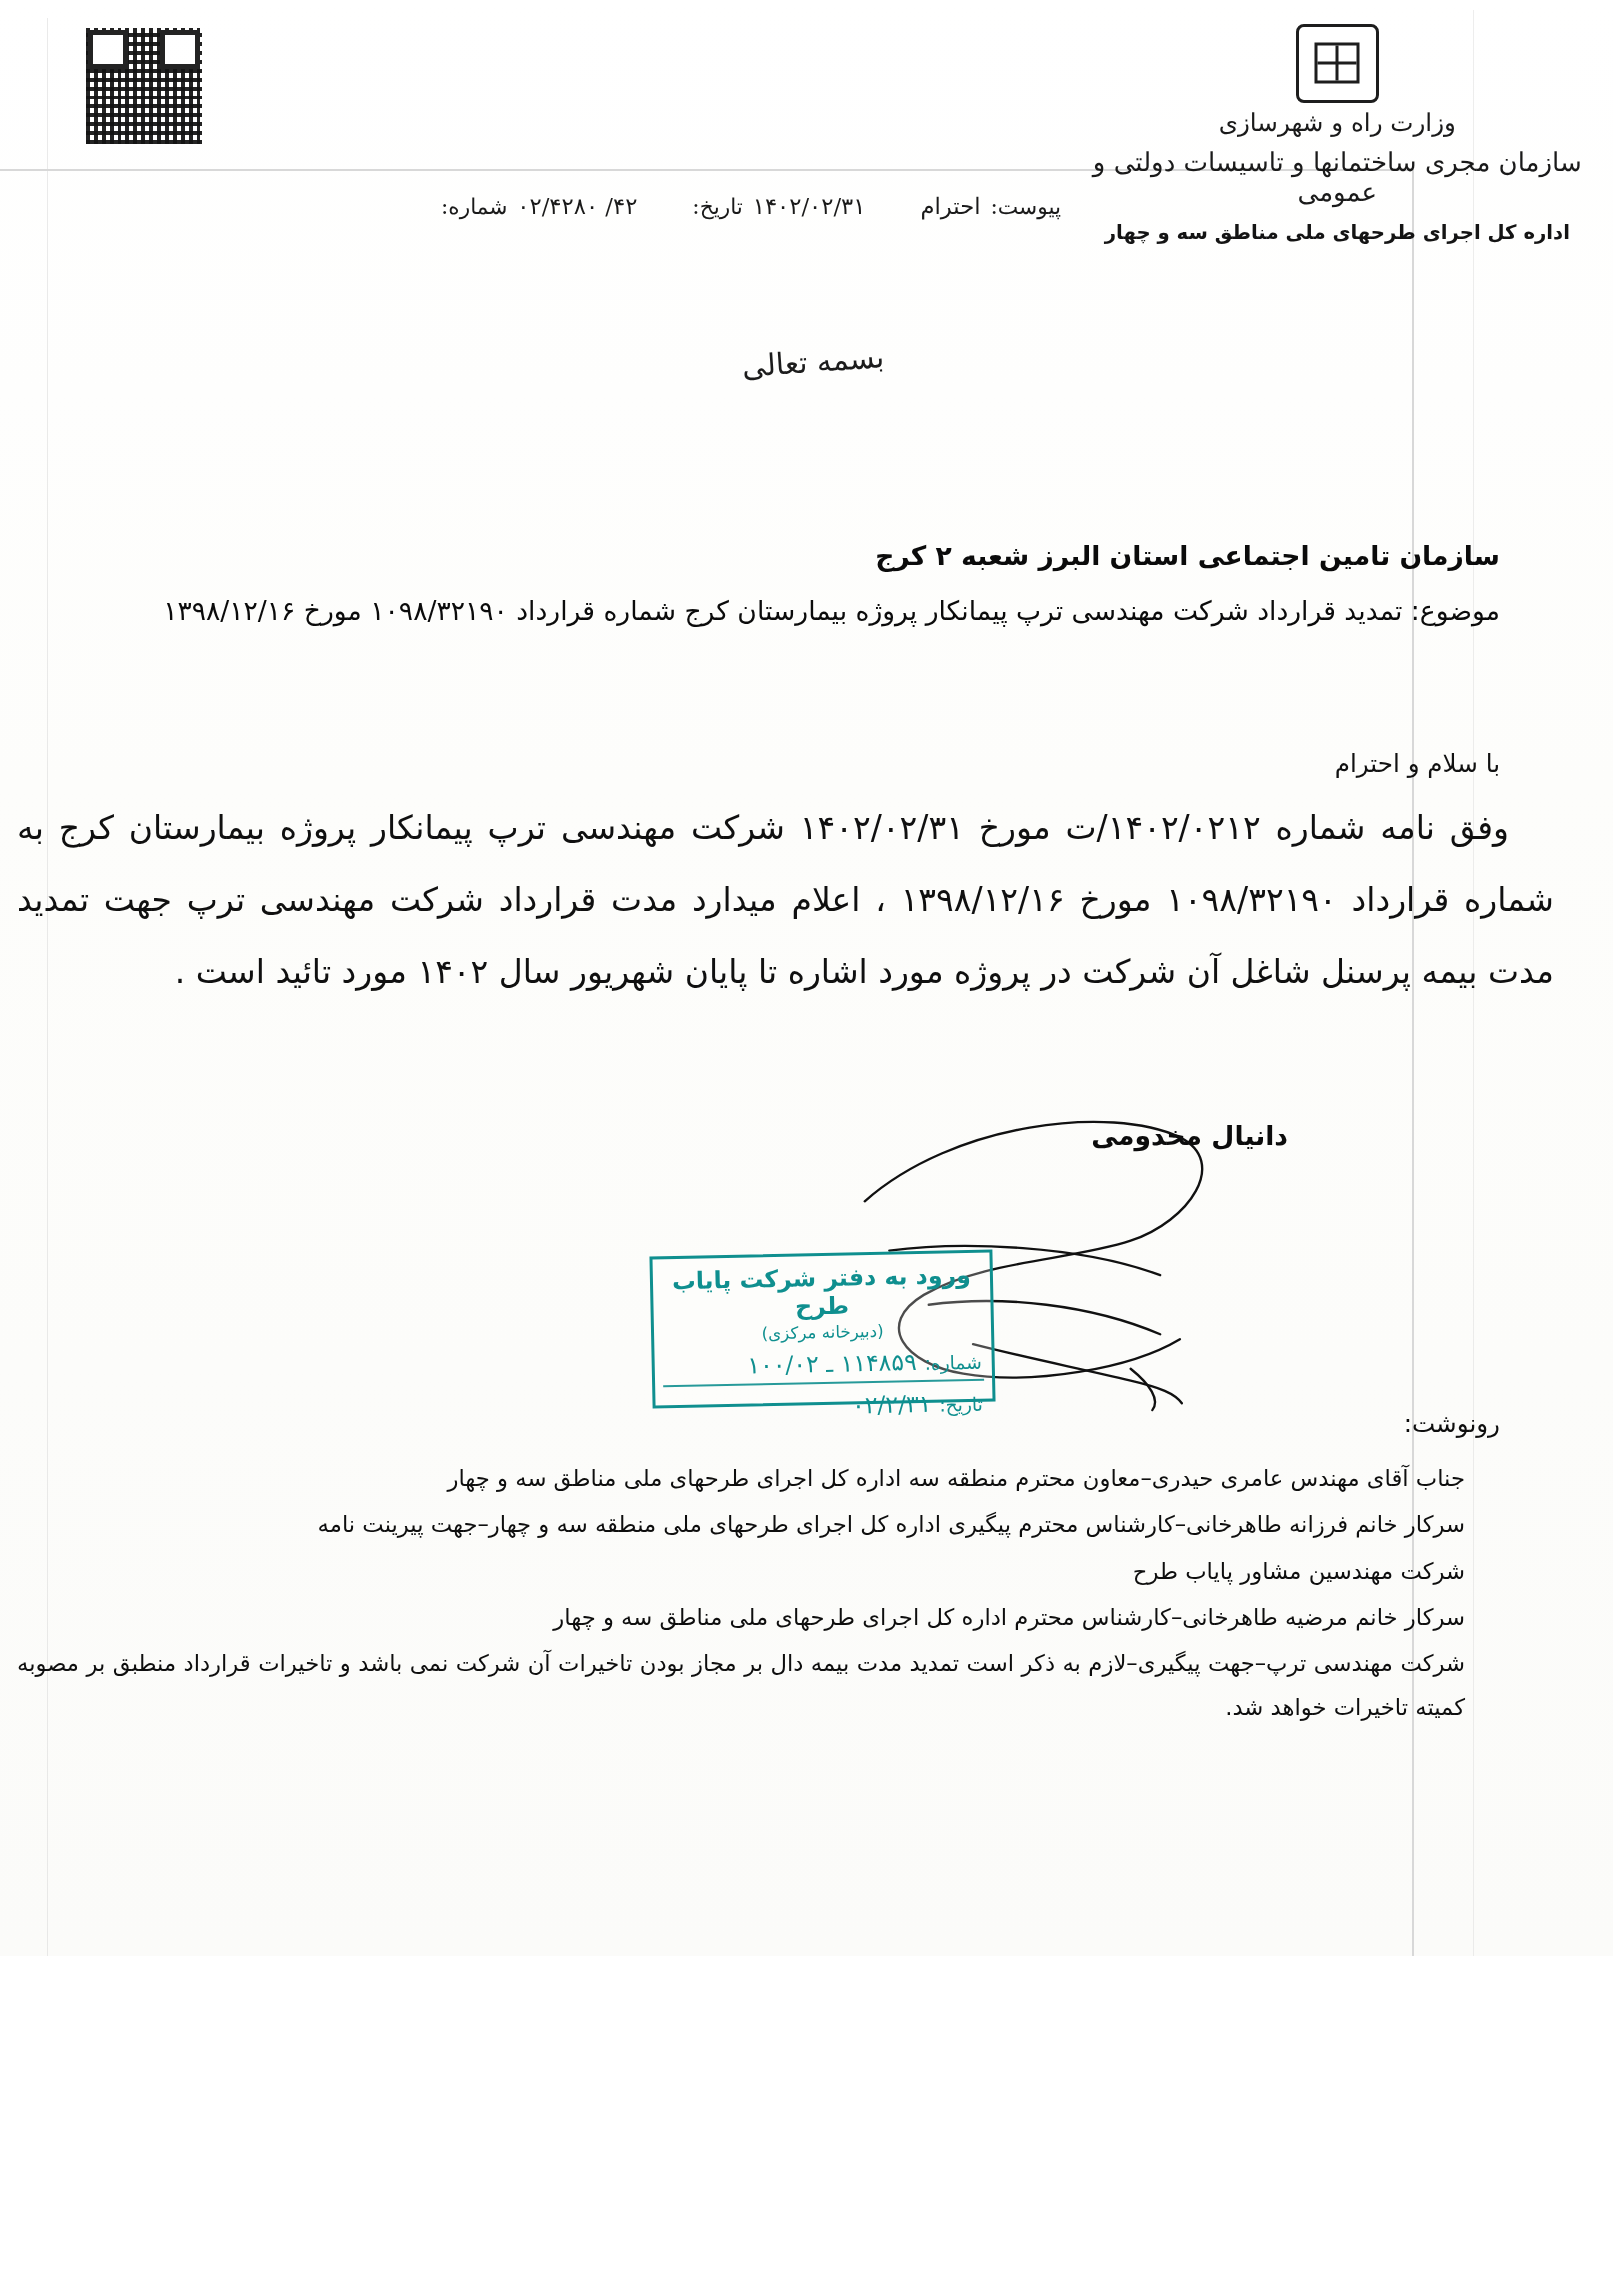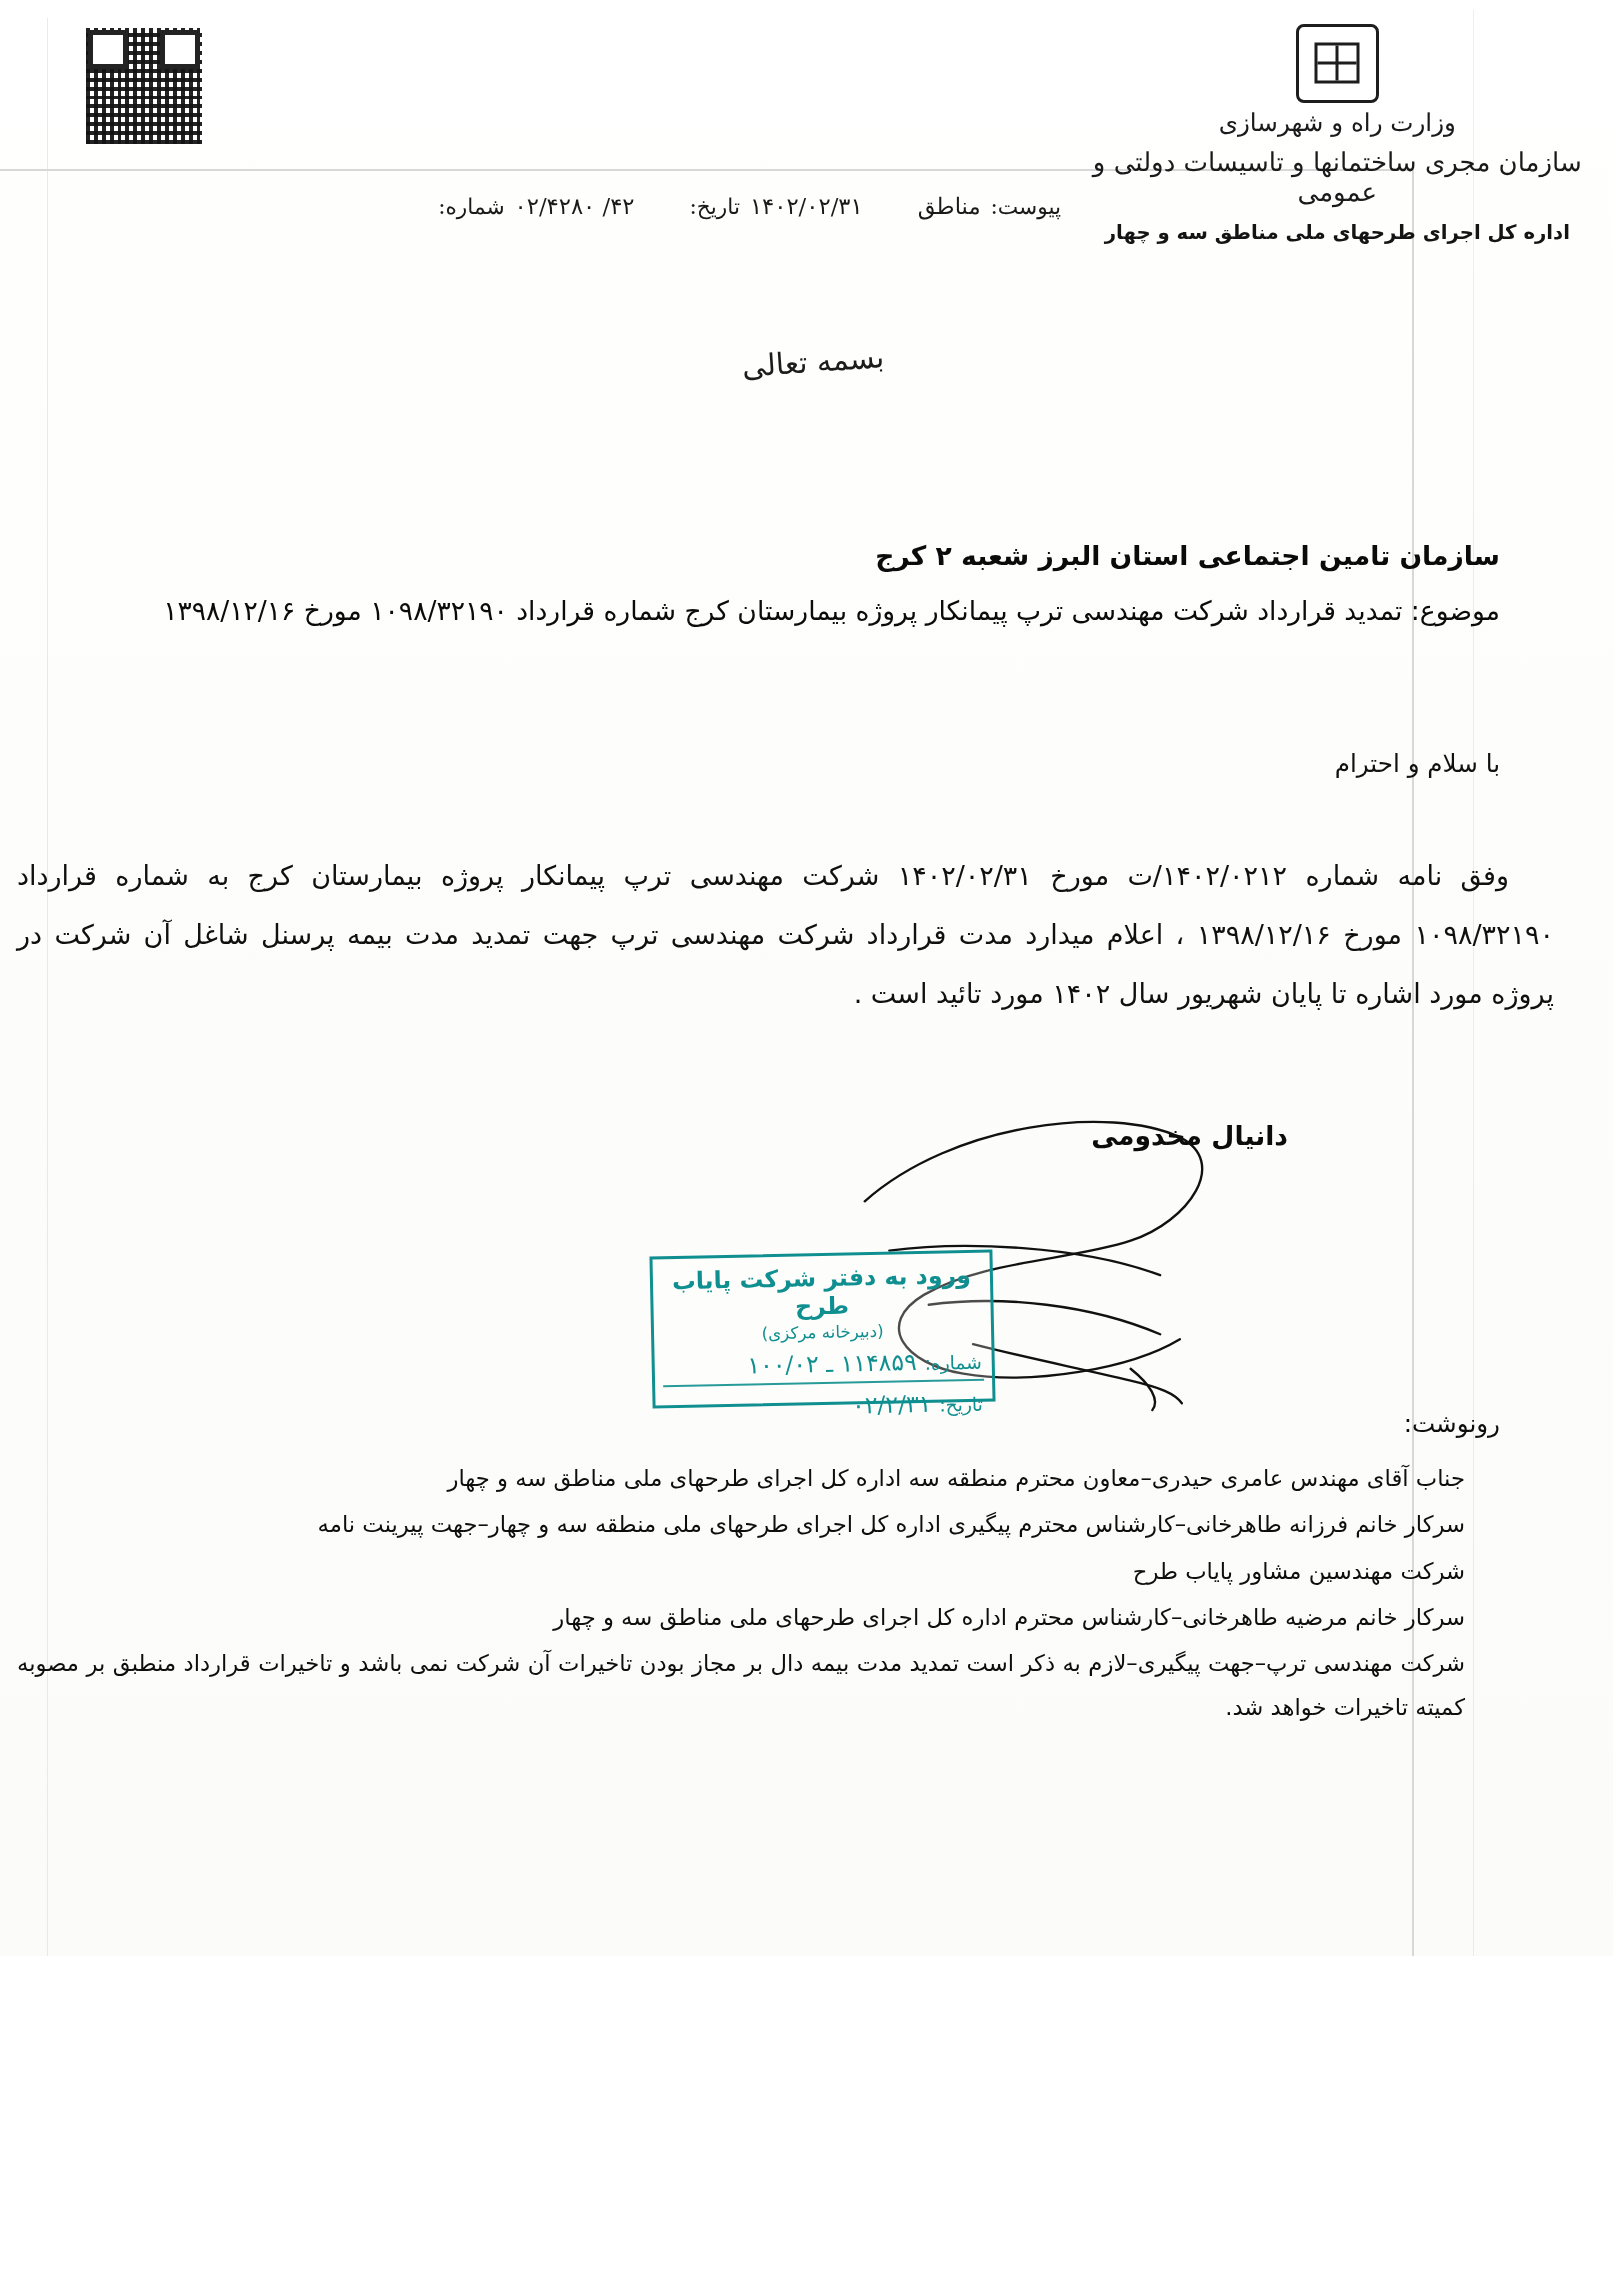--- a/index.html
+++ b/index.html
@@ -169,22 +169,22 @@
     right: 113px;
     top: 749px;
     font-size: 24.6px;
     color: #111;
   }
 
   .body-text {
     position: absolute;
     right: 59px;
     left: 61px;
-    top: 847px;
-    font-size: 27px;
+    top: 792px;
+    font-size: 33px;
     line-height: 2.18;
     color: #101010;
     text-align: justify;
     text-justify: inter-word;
   }
   .body-text p { margin: 0 0 3.9px 0; text-indent: 45px; }
 
   
   .sign-name {
     position: absolute;
@@ -311,21 +311,21 @@
       <div class="bar-v"></div>
     </div>
     <div class="org-line1">وزارت راه و شهرسازی</div>
     <div class="org-line2">سازمان مجری ساختمانها و تاسیسات دولتی و عمومی</div>
     <div class="org-line3">اداره کل اجرای طرحهای ملی مناطق سه و چهار</div>
   </div>
 
   <div class="meta-row">
     <div class="meta-item">
       <span class="meta-label">پیوست:</span>
-      <span class="meta-value">مناطق</span>
+      <span class="meta-value">احترام</span>
     </div>
     <div class="meta-item">
       <span class="meta-value">۱۴۰۲/۰۲/۳۱</span>
       <span class="meta-label">تاریخ:</span>
     </div>
     <div class="meta-item">
       <span class="meta-value">۴۲/ ۰۲/۴۲۸۰</span>
       <span class="meta-label">شماره:</span>
     </div>
   </div>

